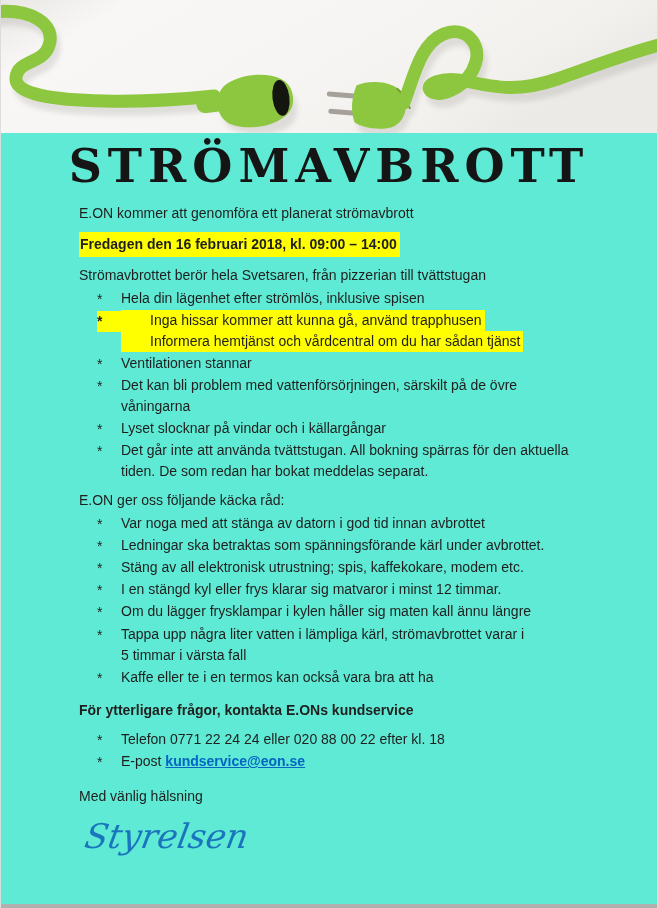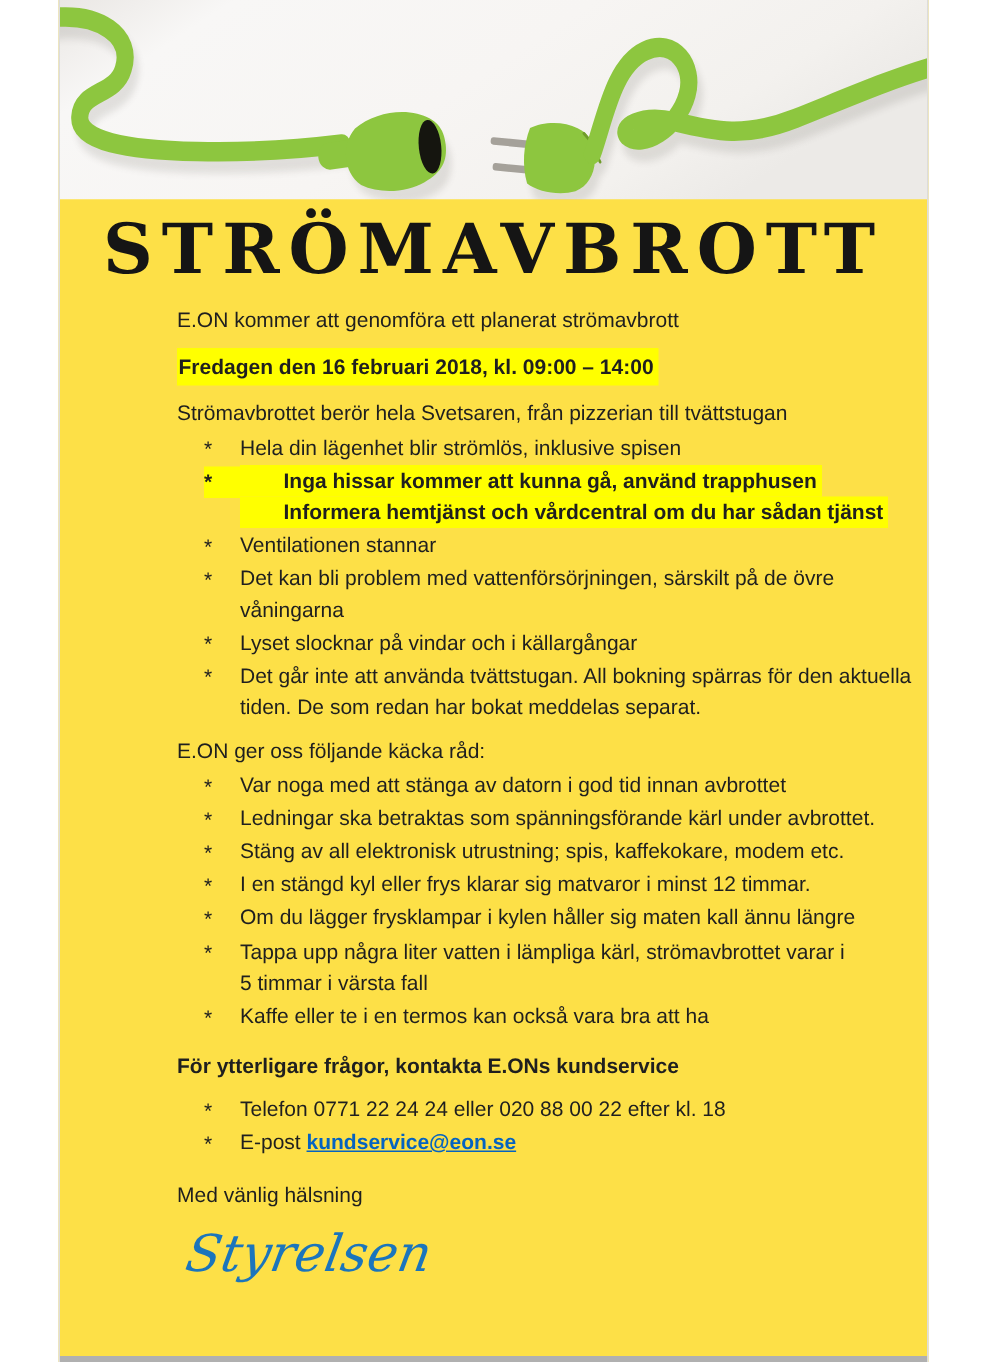--- a/index.html
+++ b/index.html
@@ -1,18 +1,18 @@
 <!DOCTYPE html>
 <html style="--highlight: #ffff00; --link-blue: #0563c1; --signature-blue: #1b75bc; --body-text: #1f1f1f; --cable-green: #8dc63f; --cable-green-dark: #6f9c2a; --socket-hole: #15150f; --prong-grey: #a5a19a; --photo-shadow: #6b675f; --footer-grey: #b0b0b0; --page-border: #dcdcdc;"><head>
 <meta charset="utf-8">
 <style>
   html,body { margin:0; padding:0; background:#ffffff; }
   .page {
-    position:relative; width:580px; height:908px; margin:0 auto;
-    background:#fde047; overflow:hidden;
+    position:relative; width:658px; height:908px; margin:0 auto;
+    background:#5eead4; overflow:hidden;
     border-left:1px solid var(--page-border,#dcdcdc);
     border-right:1px solid var(--page-border,#dcdcdc);
     box-sizing:border-box;
     font-family:"Liberation Sans", sans-serif;
     color:var(--body-text,#1f1f1f);
     font-size:14px; line-height:21px;
   }
   .hero { width:100%; height:133px; display:block; }
   .hero svg { display:block; width:100%; height:133px; }
   .content { padding:0 52px 0 78px; }
@@ -31,21 +31,21 @@
   .bold-head { font-weight:bold; }
   .blist { margin:2px 0 0 0; padding:0 0 0 18px; }
   .bullet-item { display:flex; margin-top:1px; align-items:flex-start; }
   .bullet {
     flex:0 0 24px; width:24px; display:inline-block;
     position:relative; top:1px;
   }
   .btext { flex:1 1 auto; min-width:0; }
   .line { display:block; white-space:nowrap; }
   .item-hl .bullet { background:var(--highlight,#ffff00); font-weight:bold; }
-  .item-hl .line { background:var(--highlight,#ffff00); font-weight:bold; display:inline-block; padding-right:3px;padding-left:29px; }
+  .item-hl .line { background:var(--highlight,#ffff00); font-weight:normal; display:inline-block; padding-right:3px;padding-left:29px; }
   .item-hl .line + .line { margin-top:0; }
   .item-hl .btext .line { white-space:nowrap; }
   .bold-seg { font-weight:normal; }
   .email-link {
     color:var(--link-blue,#0563c1); font-weight:bold;
     text-decoration:underline; cursor:pointer;
   }
   .closing { margin:14px 0 0 0; }
   .signature {
     margin:4px 0 0 2px;
@@ -116,21 +116,21 @@
     <p class="para">E.ON kommer att genomföra ett planerat strömavbrott</p>
 
     <p class="para tight"><span class="hl-inline">Fredagen den 16 februari 2018, kl. 09:00 – 14:00</span></p>
 
     <p class="para tight">Strömavbrottet berör hela Svetsaren, från pizzerian till tvättstugan</p>
 
     <div class="blist">
       <div class="bullet-item">
         <span class="bullet">*</span>
         <span class="btext">
-            <span class="line">Hela din lägenhet blir strömlös, inklusive spisen</span>
+            <span class="line">Hela din lägenhet efter strömlös, inklusive spisen</span>
           </span>
       </div>
       <div class="bullet-item item-hl">
         <span class="bullet">*</span>
         <span class="btext">
           <span class="line">Inga hissar kommer att kunna gå, använd trapphusen</span>
           <span class="line">Informera hemtjänst och vårdcentral om du har sådan tjänst</span>
         </span>
       </div>
       <div class="bullet-item">

